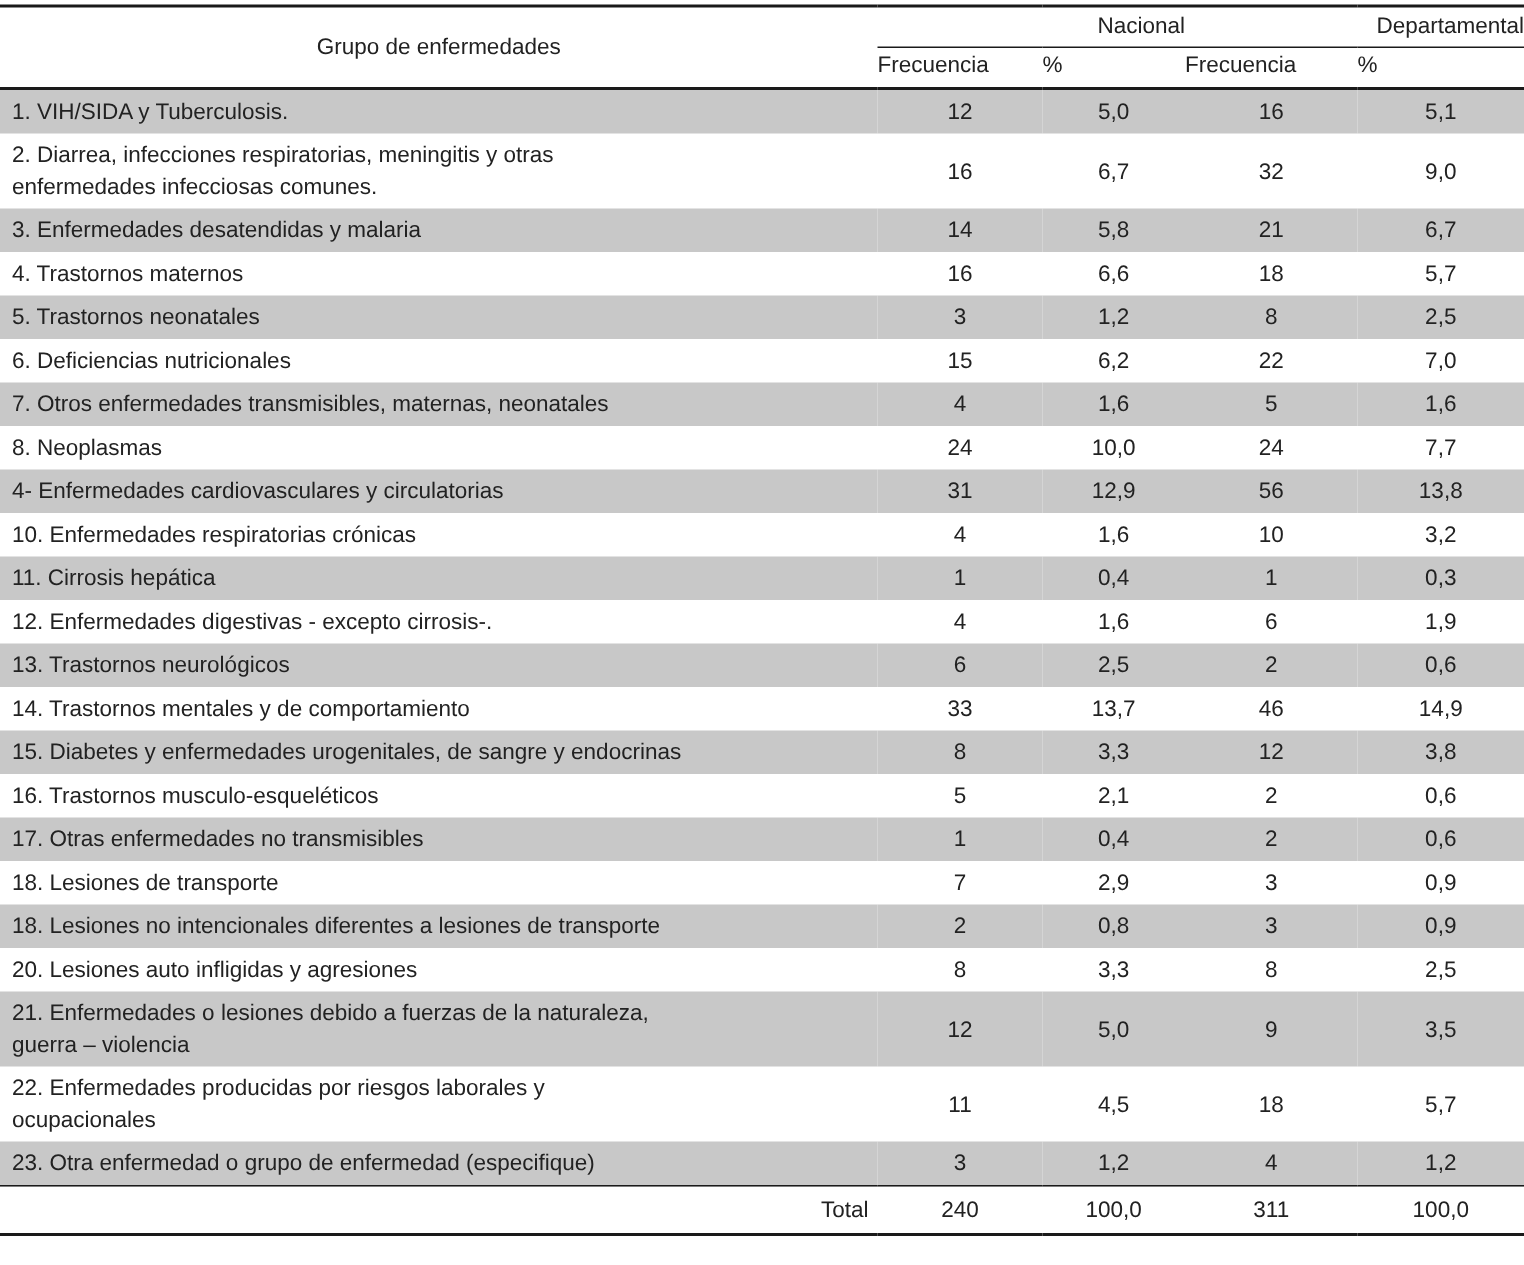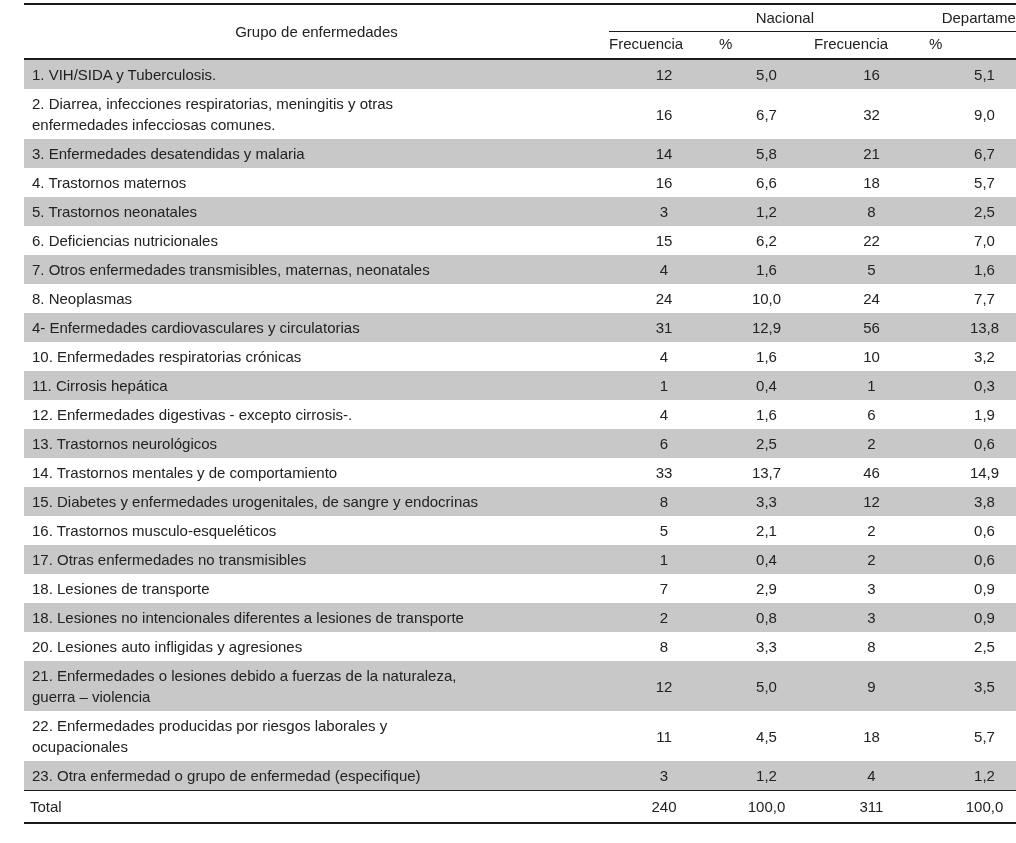--- a/index.html
+++ b/index.html
@@ -15,21 +15,20 @@
   }
   body {
     width: 1016px;
     height: 843px;
     overflow: hidden;
     font-family: "Liberation Sans", sans-serif;
     color: var(--text);
   }
   .table-wrap {
     padding-top: 3px;
-    padding-left: 24px;
   }
   table {
     width: 1016px;
     border-collapse: collapse;
     table-layout: fixed;
     font-size: 15px;
     color: var(--text);
   }
   col.c-disease { width: 585px; }
   col.c-nf { width: 110px; }
@@ -79,21 +78,21 @@
     border-radius: 10px;
   }
 
   tfoot td {
     border-top: 1.5px solid var(--border);
     border-bottom: 2px solid var(--border);
     padding: 5px 6px;
     line-height: 21px;
   }
   tfoot td.total-label {
-    text-align: left;
+    text-align: right;
   }
 </style>
 </head>
 <body>
 
 <div class="table-wrap">
   <table>
     <colgroup>
       <col class="c-disease">
       <col class="c-nf">

